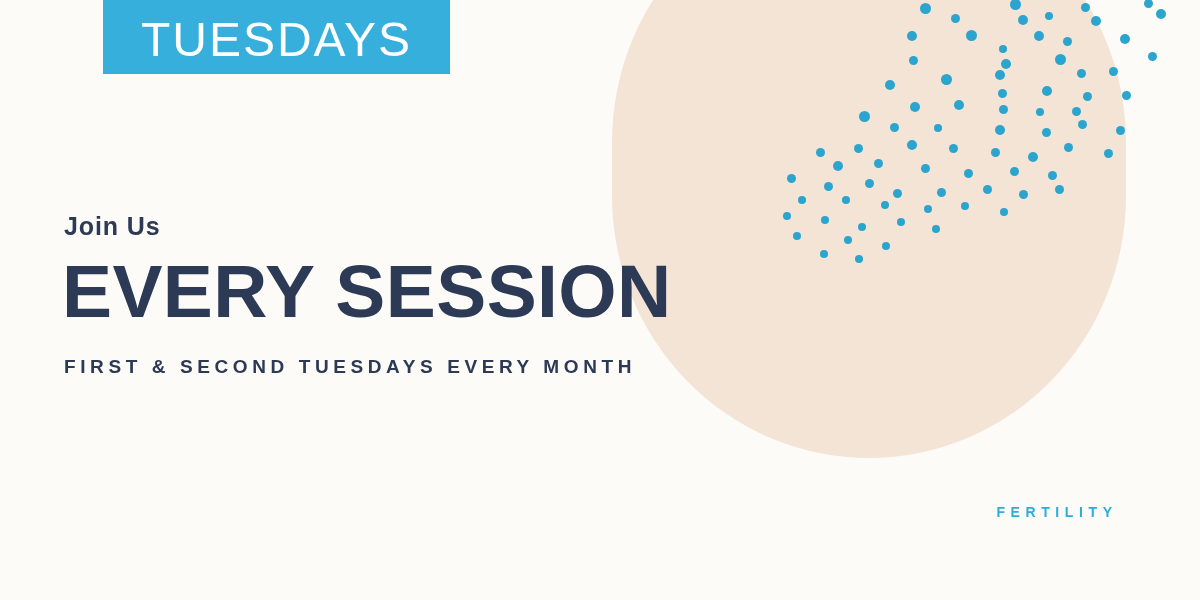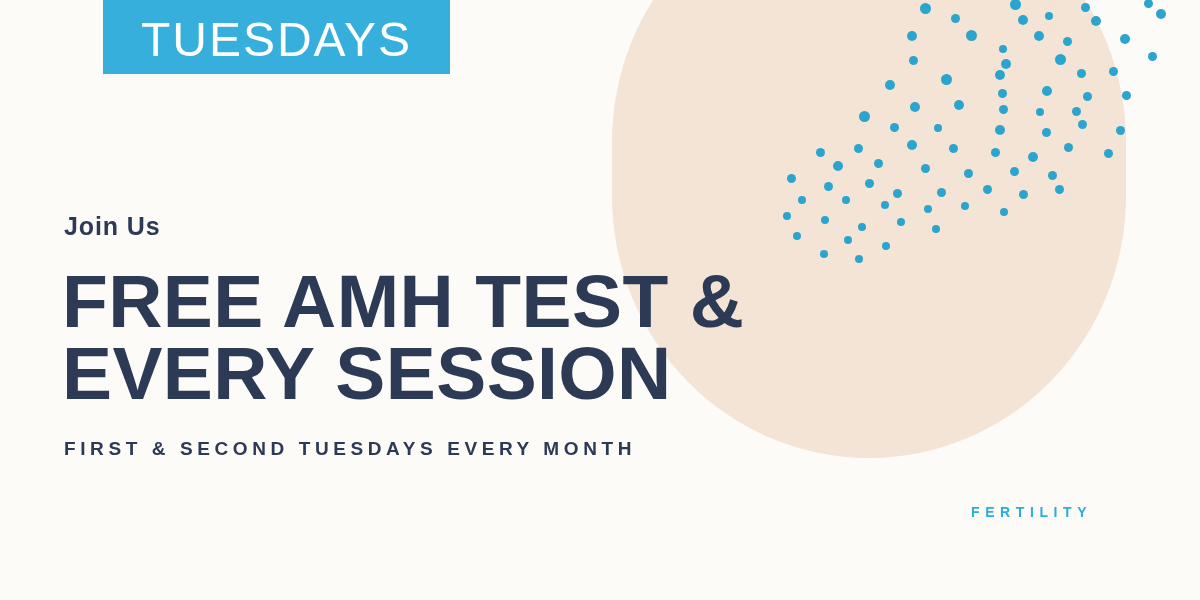--- a/index.html
+++ b/index.html
@@ -76,21 +76,21 @@
     top: 214px;
     z-index: 4;
     width: 820px;
   }
   .eyebrow {
     color: #2C3A55;
     font-size: 25px;
     font-weight: bold;
     letter-spacing: 0.9px;
     line-height: 1;
-    margin: 0 0 26px 2px;
+    margin: 0 0 16px 2px;
   }
   .headline {
     color: #2C3A55;
     font-size: 75px;
     font-weight: bold;
     line-height: 0.96;
     letter-spacing: 0.4px;
     margin: 0;
     white-space: nowrap;
   }
@@ -126,21 +126,21 @@
     height: 50px;
     white-space: nowrap;
   }
   .brand-tagline {
     display: block;
     color: #2BAEDA;
     font-size: 14px;
     font-weight: bold;
     letter-spacing: 5.6px;
     line-height: 1;
-    text-align: left;
+    text-align: center;
     margin-top: 2px;
     padding-left: 4px;
     white-space: nowrap;
   }
 </style>
 </head>
 <body>
 
 <div id="banner">
 
@@ -227,21 +227,20 @@
       <span class="dot" style="left: 855px; top: 255px; width: 8px; height: 8px; background: rgb(43, 164, 206);"></span>
     </div>
 
   <div class="city-badge">
     <span class="city-badge-label">TUESDAYS</span>
   </div>
 
   <div class="content">
     <p class="eyebrow">Join Us</p>
     <h1 class="headline">
-      <span class="headline-line">FREE AMH TEST &amp;</span>
       <span class="headline-line">EVERY SESSION</span>
     </h1>
     <p class="subline">FIRST &amp; SECOND TUESDAYS EVERY MONTH</p>
   </div>
 
   <div class="brand-logo">
     <span class="brand-tagline">FERTILITY</span>
   </div>
 
 </div>

